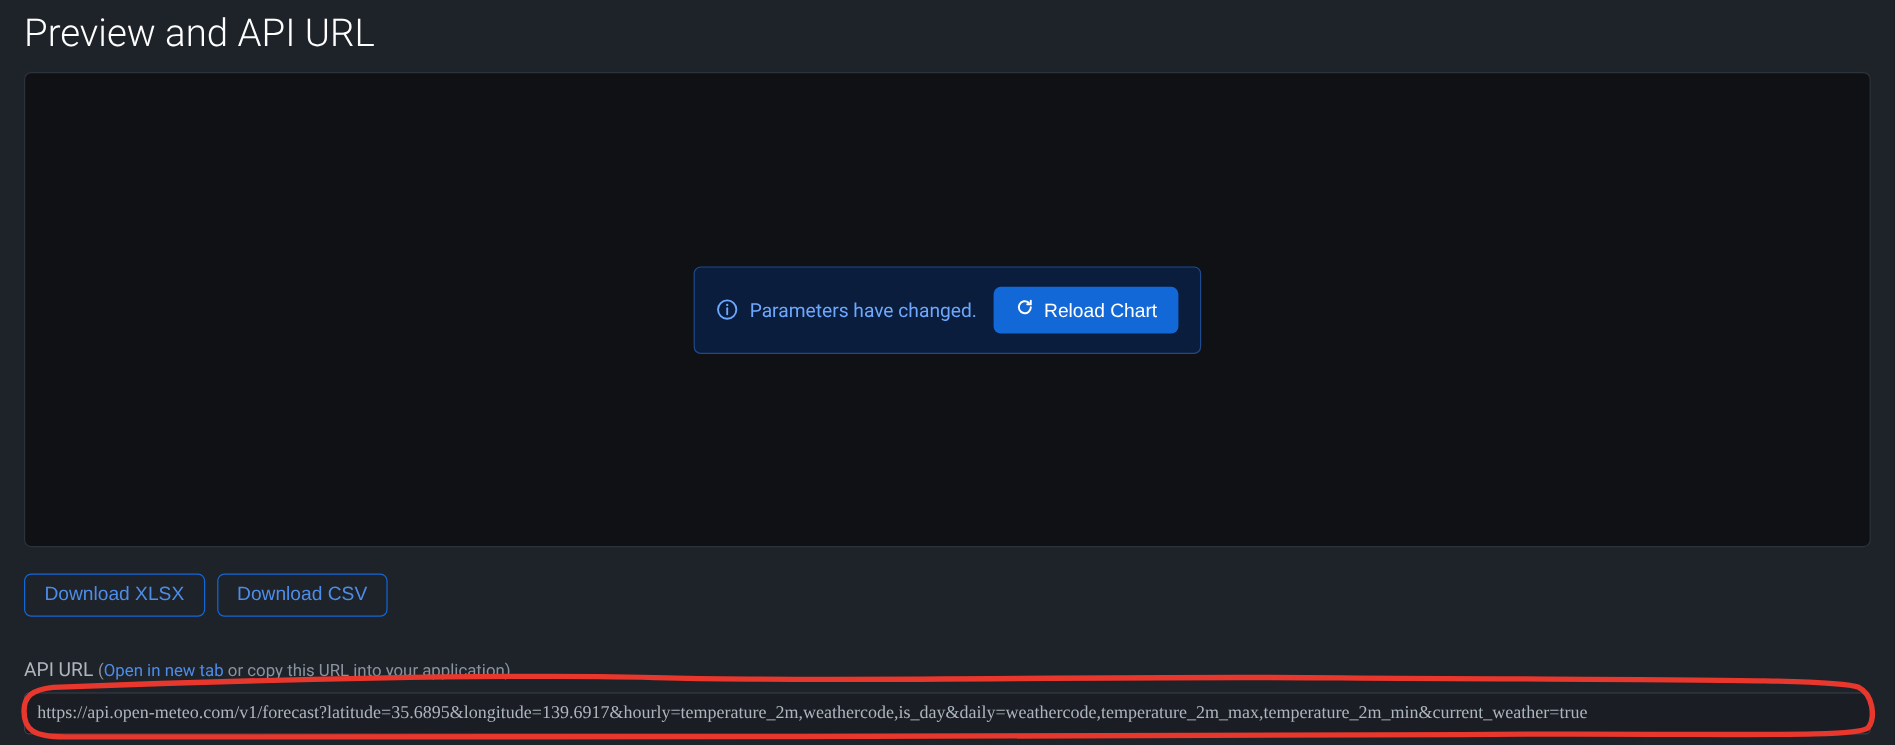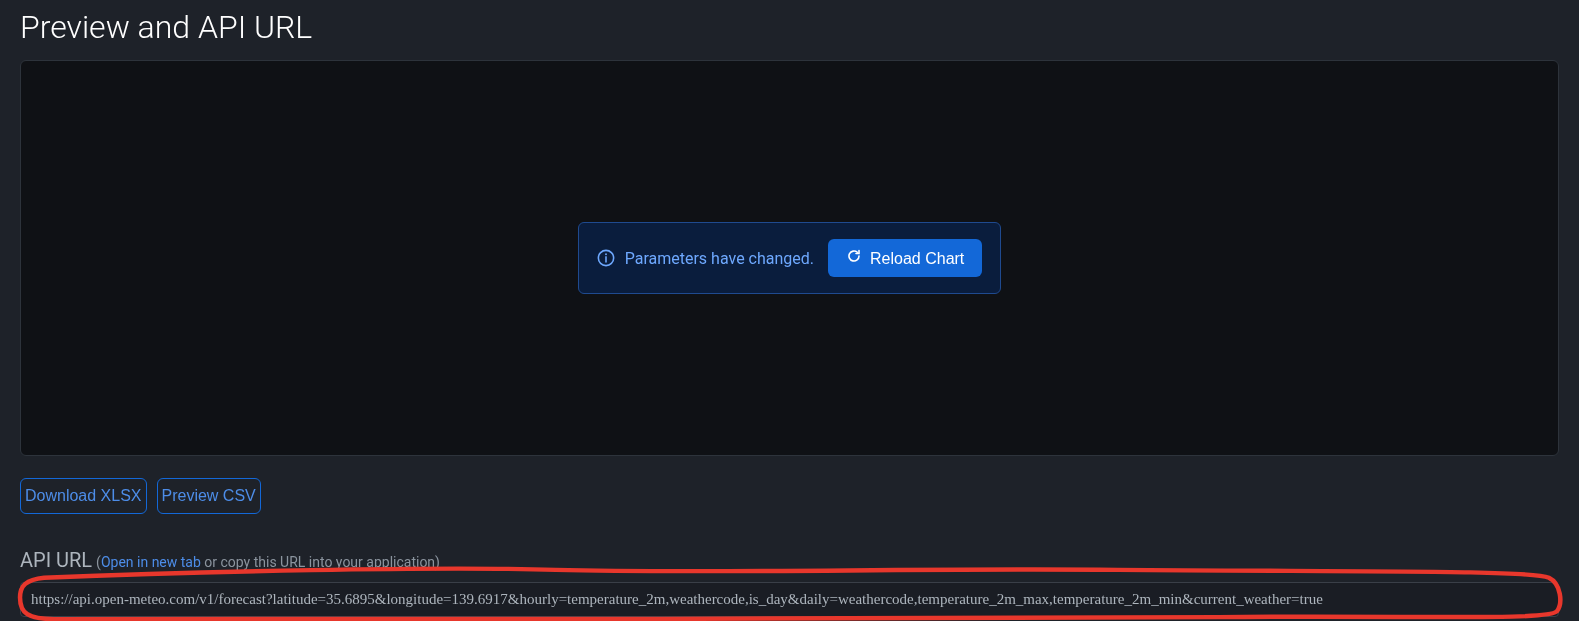--- a/index.html
+++ b/index.html
@@ -77,31 +77,31 @@
     .download-row {
       display: flex;
       gap: 10px;
       margin-bottom: 34px;
     }
     .download-btn {
       background: transparent;
       border: 1px solid #1368d8;
       color: #4d8de8;
       border-radius: 6px;
-      padding: 8px 4px;
+      padding: 8px 16px;
       font-size: 16px;
       cursor: pointer;
     }
     .api-label-row {
       font-size: 16px;
       color: #adb5bd;
       margin-bottom: 10px;
     }
     .api-label-prefix {
-      font-size: 20px;
+      font-size: 16px;
     }
     .api-label-paren {
       font-size: 14px;
       color: #8b949e;
     }
     .open-tab-link {
       color: #4d8de8;
       cursor: pointer;
       font-size: 14px;
     }
@@ -158,21 +158,21 @@
           <path d="M13 2.5 V5.5 H10"></path>
         </svg>
       </span>
       <span>Reload Chart</span>
     </button>
   </div>
 </div>
 
 <div class="download-row">
   <button class="download-btn">Download XLSX</button>
-  <button class="download-btn">Preview CSV</button>
+  <button class="download-btn">Download CSV</button>
 </div>
 
 <div class="api-label-row">
   <span class="api-label-prefix">API URL</span>
   <span class="api-label-paren">(<a class="open-tab-link">Open in new tab</a><span> or copy this URL into your application)</span></span>
 </div>
 
 <div class="api-url-wrapper">
   <input type="text" class="api-url-input" readonly="" value="https://api.open-meteo.com/v1/forecast?latitude=35.6895&amp;longitude=139.6917&amp;hourly=temperature_2m,weathercode,is_day&amp;daily=weathercode,temperature_2m_max,temperature_2m_min&amp;current_weather=true" style="">
   <div class="highlight-annotation">

